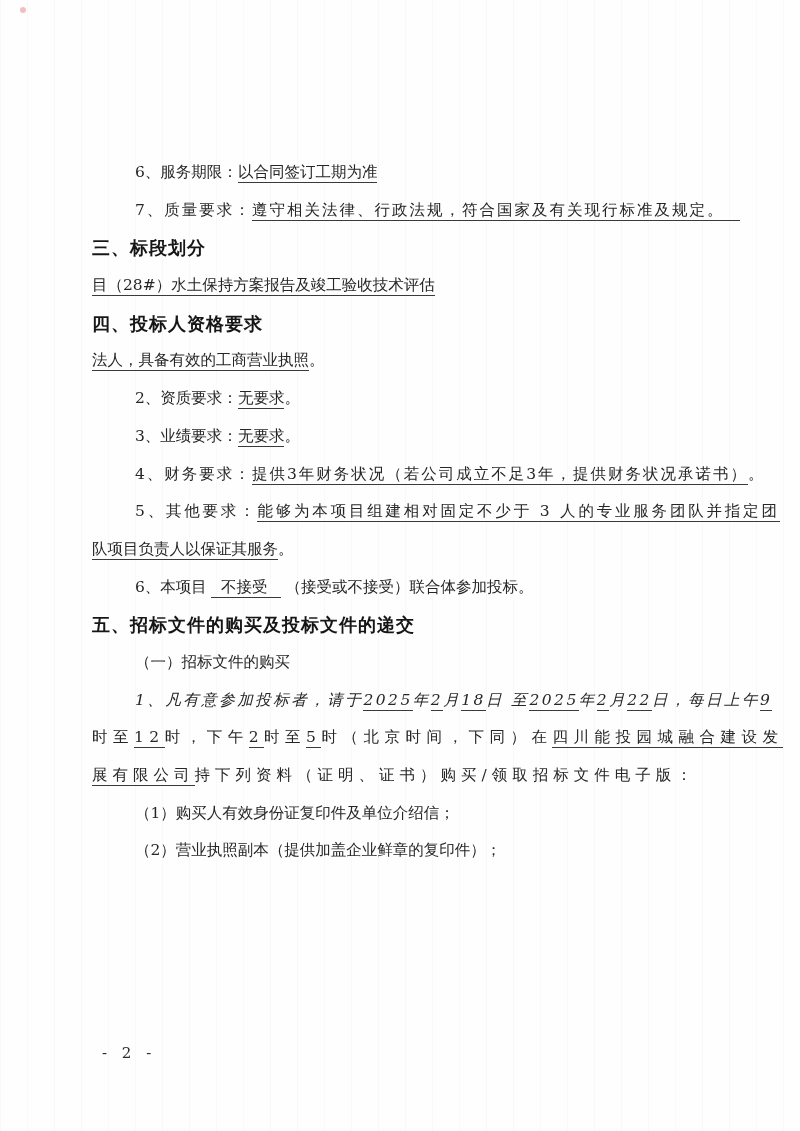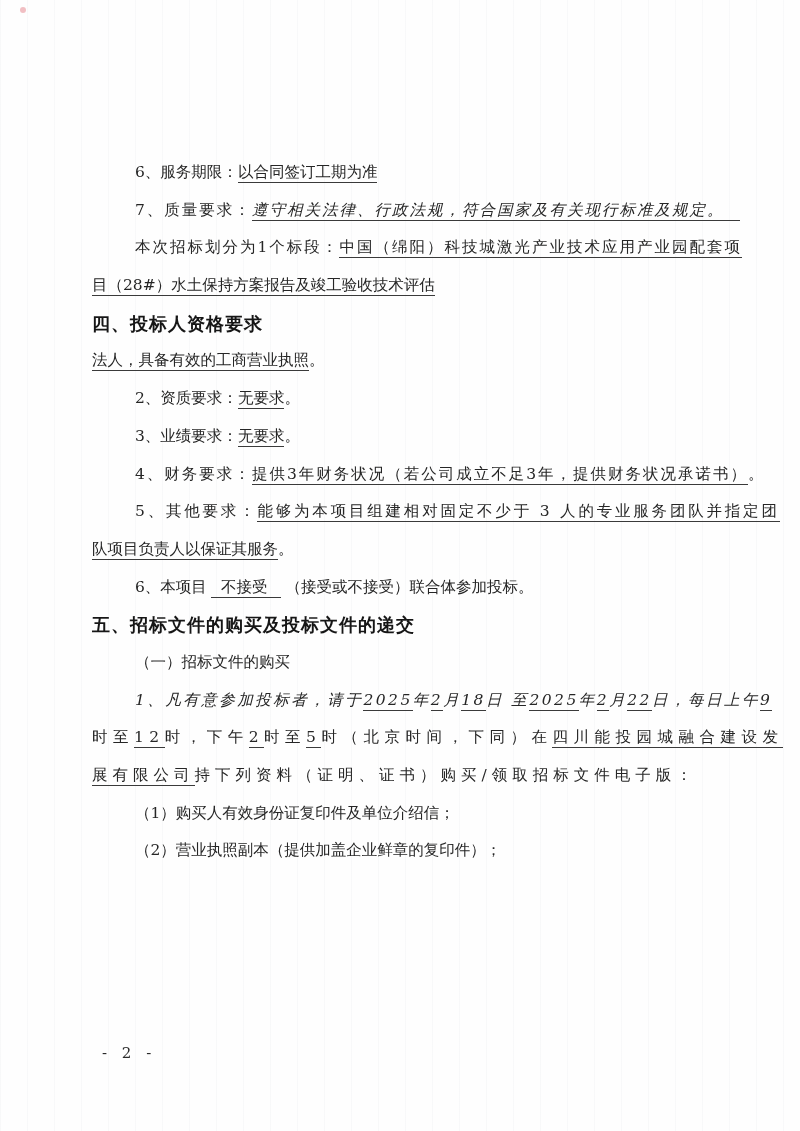--- a/index.html
+++ b/index.html
@@ -39,21 +39,21 @@
     font-family:"DejaVu Sans","Liberation Sans",sans-serif;
     font-weight:700;
     font-size:18px;
     color:#161616;
     letter-spacing:1px;
   }
   .u{
     border-bottom:1.2px solid #3a3a3a;
     padding-bottom:1px;
   }
-  .u-tail{padding-right:16px;font-style:italic;}
+  .u-tail{padding-right:16px;}
   .u-pad{padding-left:10px;padding-right:14px;margin-left:4px;margin-right:4px;}
   .sp2{letter-spacing:2px;}
   .sp25{letter-spacing:2.5px;font-style:italic;}
   .sp3{letter-spacing:2.8px;}
   .sp55{letter-spacing:5.5px;}
   .sp5{letter-spacing:5px;}
   .page-number{
     position:absolute;left:102px;top:1044px;
     font-size:15px;letter-spacing:5px;color:#2a2a2a;
     font-family:"DejaVu Serif","Liberation Serif",serif;
@@ -66,22 +66,22 @@
   <div class="scan-stripes"></div>
   <div class="red-dot"></div>
 
   <div class="content">
 
     <p class="ln indent"><span>6、服务期限：</span><span class="u">以合同签订工期为准</span></p>
 
     <p class="ln indent sp2"><span>7、质量要求：</span><span class="u u-tail">遵守相关法律、行政法规，符合国家及有关现行标准及规定。</span></p>
 
 
+    <h2 class="ln head"><span>三、标段划分</span></h2>
 
-    <p class="ln indent sp2"><span>本次招标划分为1个标段：</span><span class="u">中国（绵阳）科技城激光产业技术应用产业园配套项</span></p>
 
     <p class="ln"><span class="u">目（28#）水土保持方案报告及竣工验收技术评估</span></p>
 
     <h2 class="ln head"><span>四、投标人资格要求</span></h2>
 
 
     <p class="ln"><span class="u">法人，具备有效的工商营业执照</span><span>。</span></p>
 
     <p class="ln indent"><span>2、资质要求：</span><span class="u">无要求</span><span>。</span></p>
 

